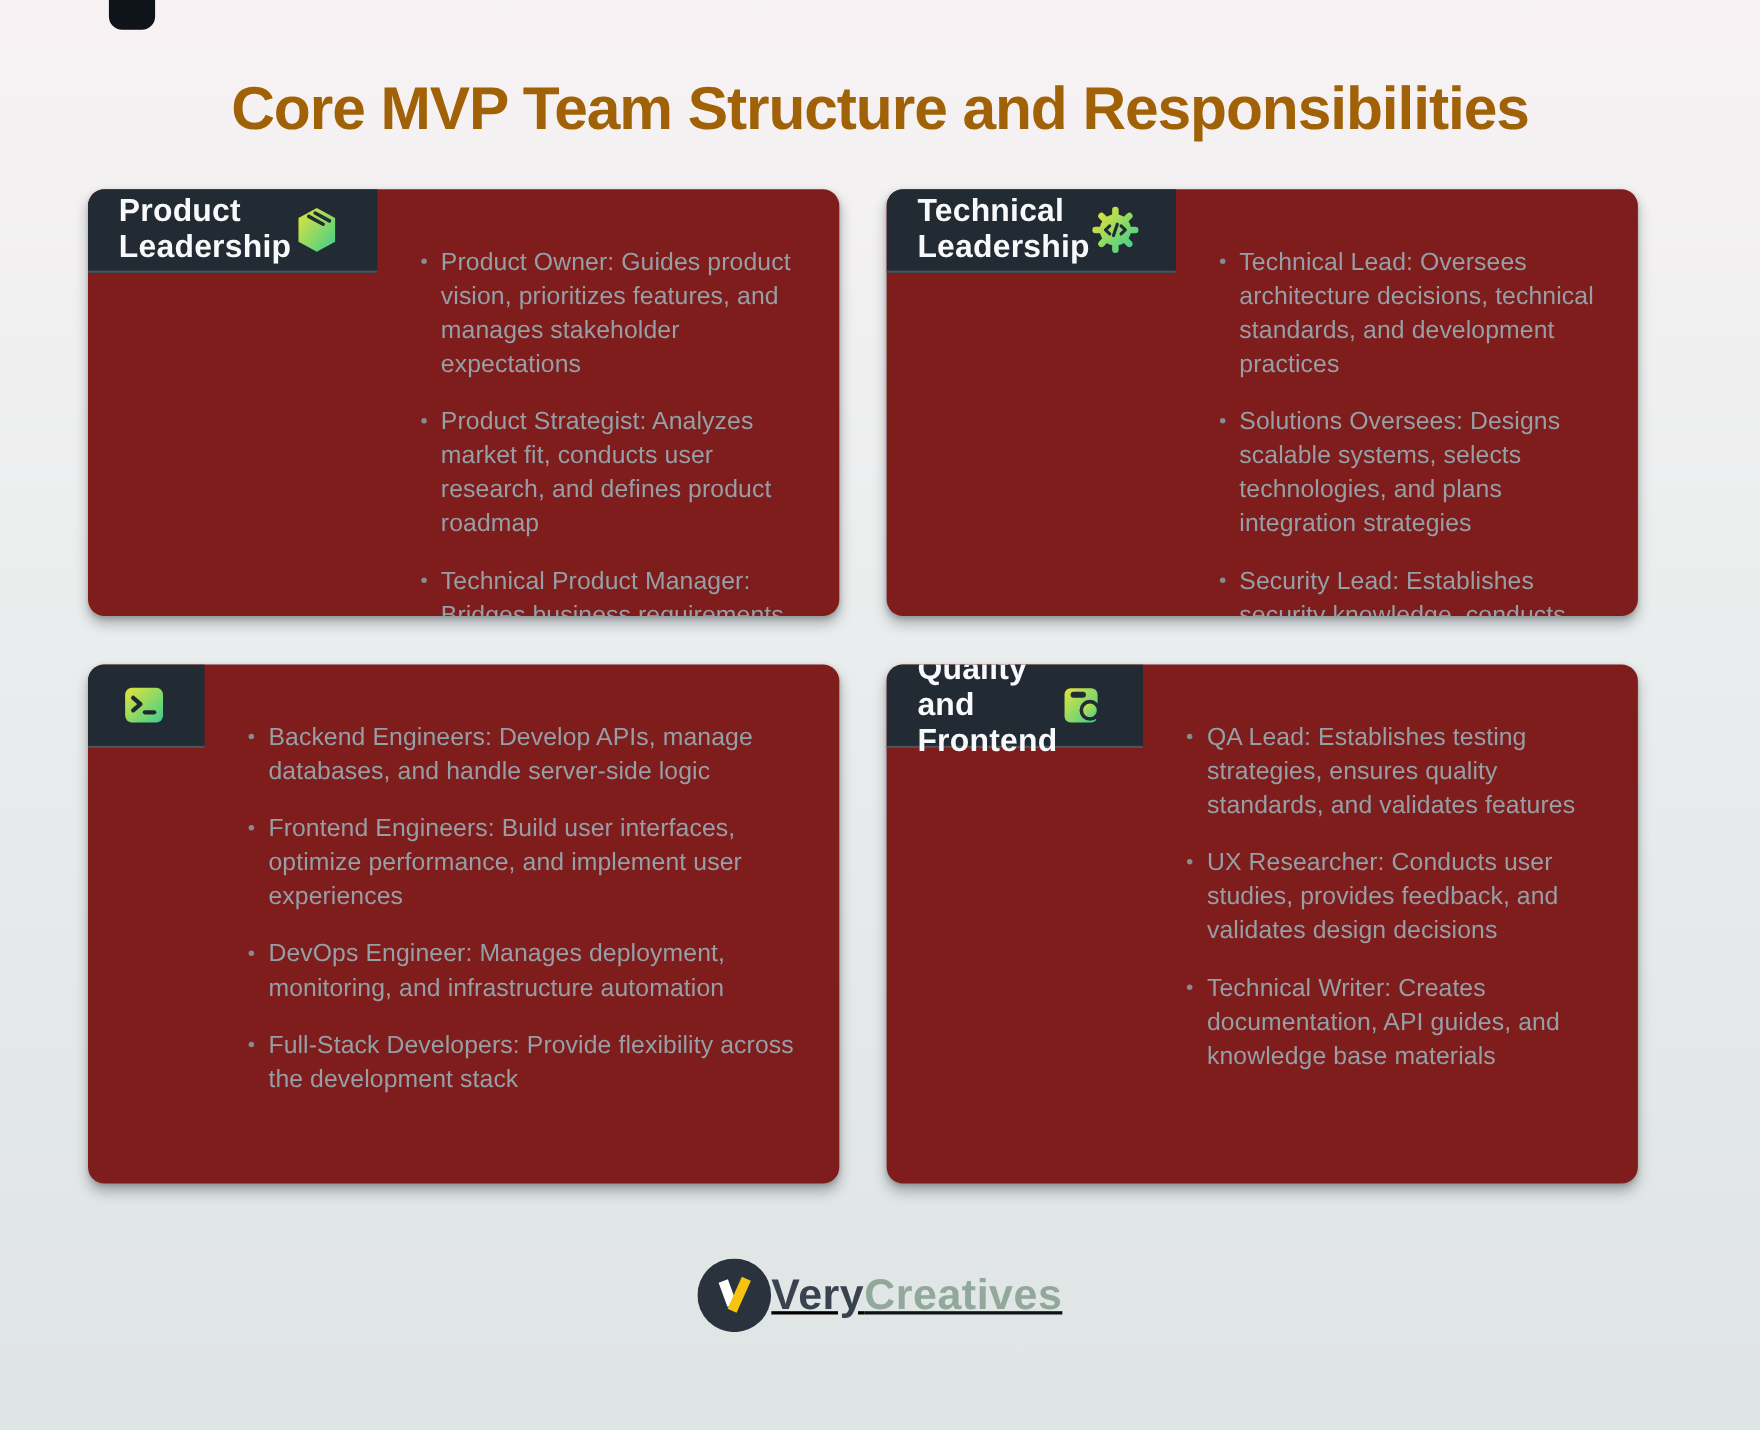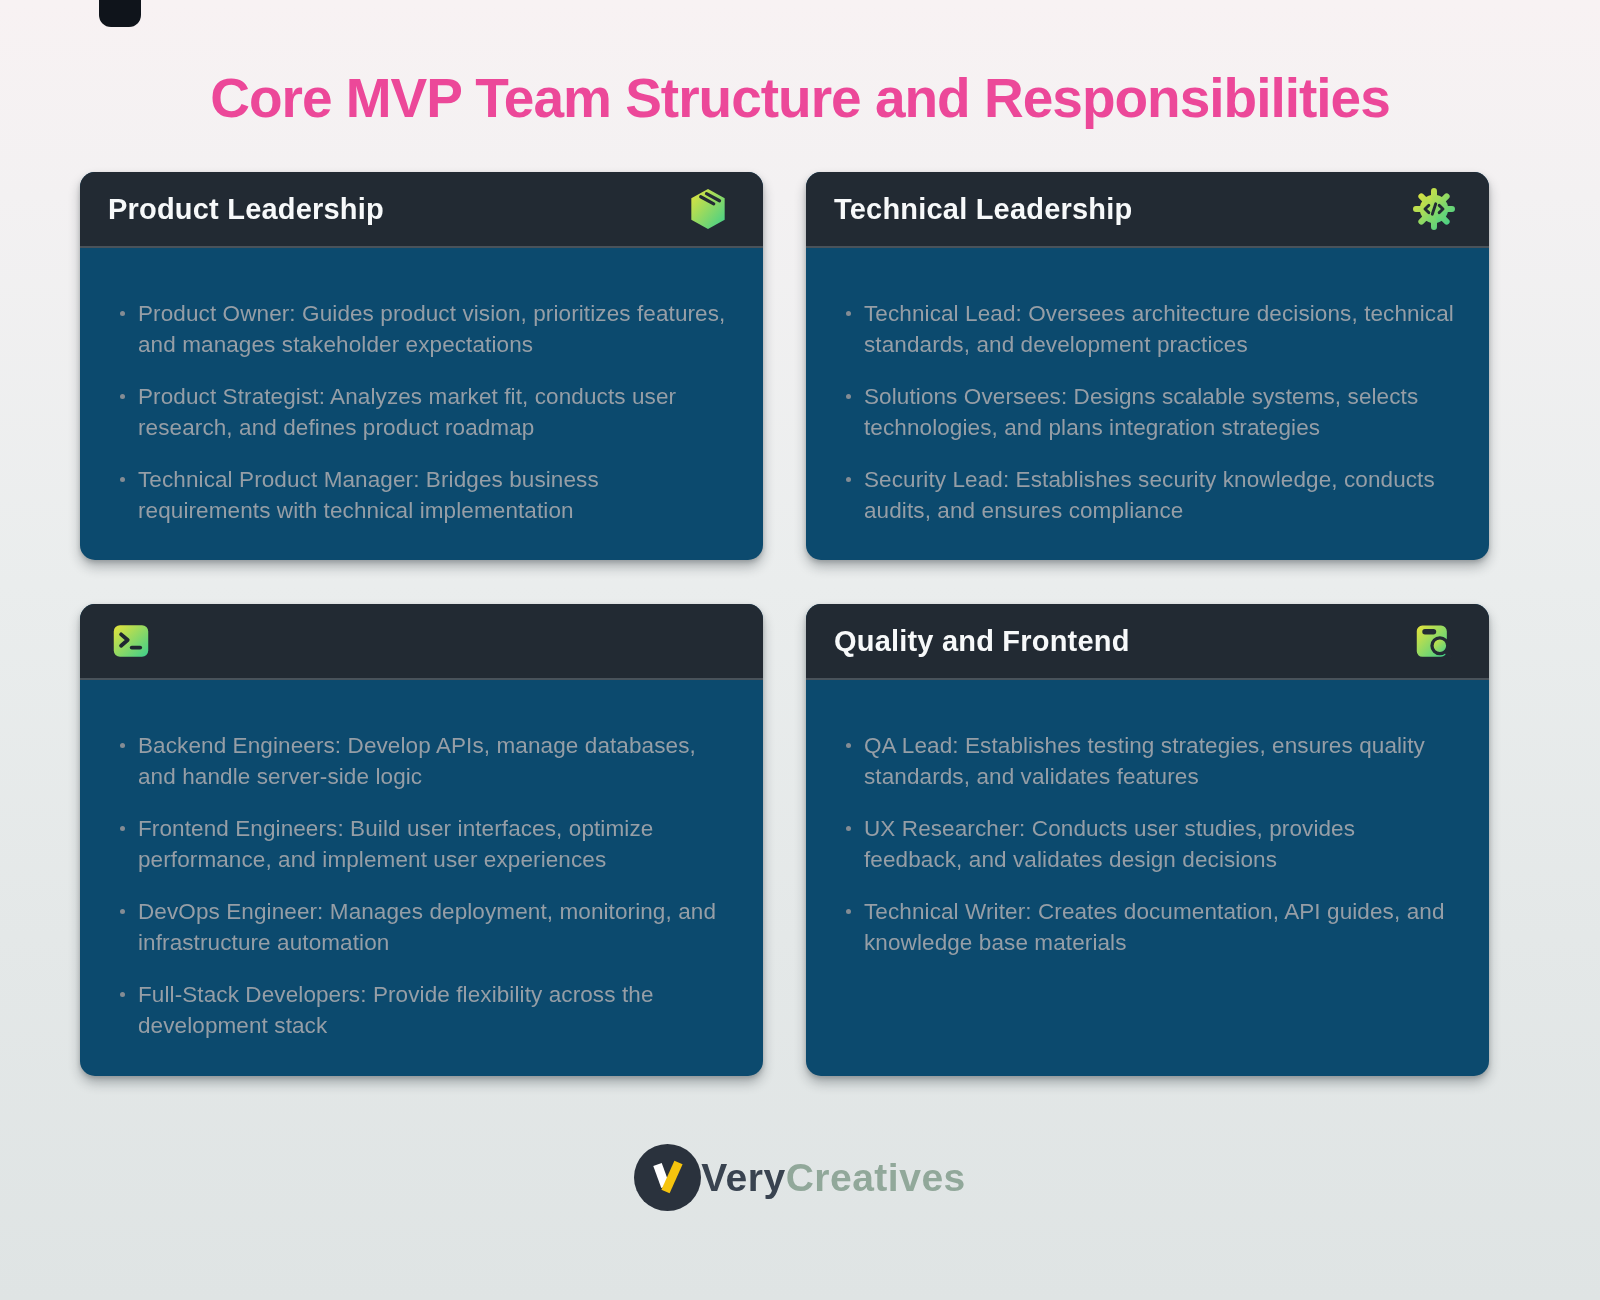--- a/index.html
+++ b/index.html
@@ -14,38 +14,38 @@
   .top-left-deco {
     position:absolute; left:99px; top:0; width:42px; height:27px;
     background:#0f141b; border-radius:0 0 12px 12px;
   }
   .page-title {
     padding-top:66px;
     text-align:center;
     font-size:55px;
     font-weight:bold;
     letter-spacing:-1px;
-    color:#ec4899;
+    color:#a16207;
   }
   .cards {
     margin-left:80px;
     margin-top:42px;
     display:grid;
     grid-template-columns:683px 683px;
     grid-template-rows:388px 472px;
     column-gap:43px;
     row-gap:44px;
   }
   .card {
-    background:#0c4a6e;
+    background:#7f1d1d;
     border-radius:15px;
     overflow:hidden;
     box-shadow:0 7px 12px rgba(24,32,41,0.30), 0 2px 4px rgba(24,32,41,0.18);
     display:flex;
-    flex-direction:column;
+    flex-direction:row;
   }
   .card-header {
     height:76px;
     flex:0 0 76px;
     background:#222a33;
     border-bottom:2px solid #49525a;
     display:flex;
     align-items:center;
     justify-content:space-between;
     padding:0 32px 0 28px;
@@ -75,20 +75,21 @@
     border-radius:50%;
     background:#848c94;
   }
   .footer {
     position:absolute;
     left:0; right:0;
     top:1144px;
     display:flex;
     align-items:center;
     justify-content:center;
+    text-decoration:underline;
   }
   .brand-text { font-size:39px; letter-spacing:0.5px; }
   .brand-first { color:#394350; font-weight:bold; }
   .brand-second { color:#8ba394; font-weight:bold; opacity:0.92; }
 </style>
 </head>
 <body>
 
 <div class="top-left-deco"></div>
 

